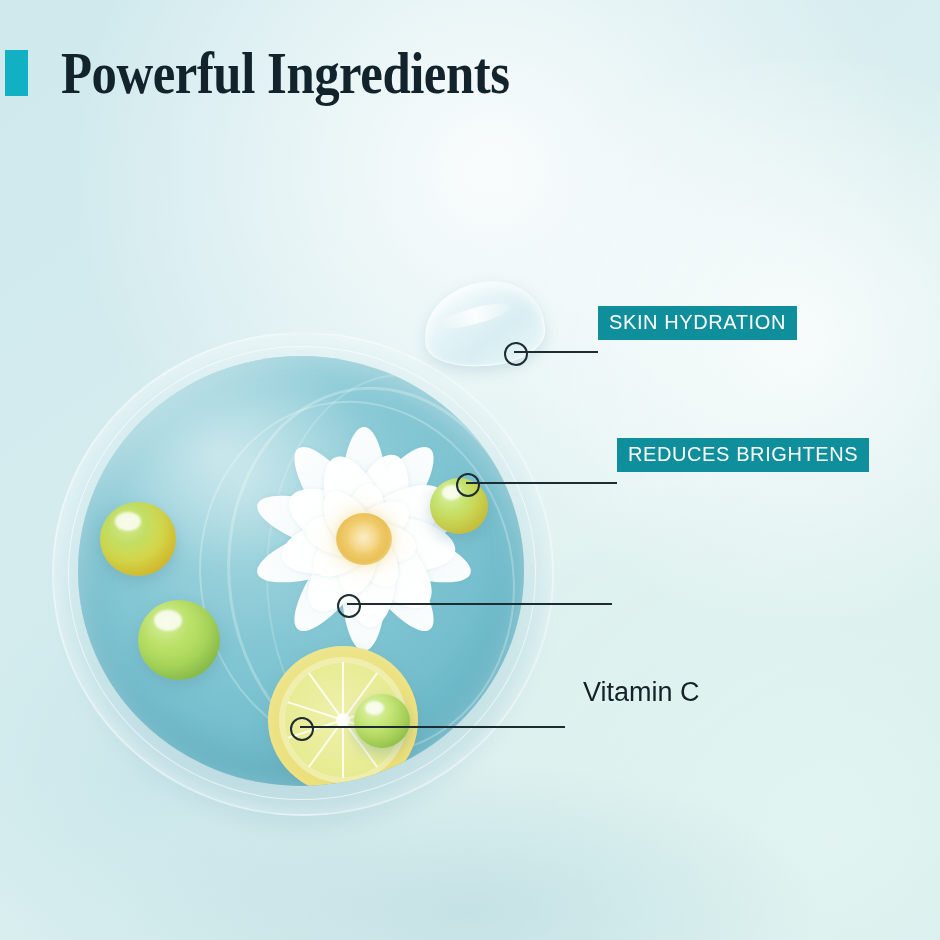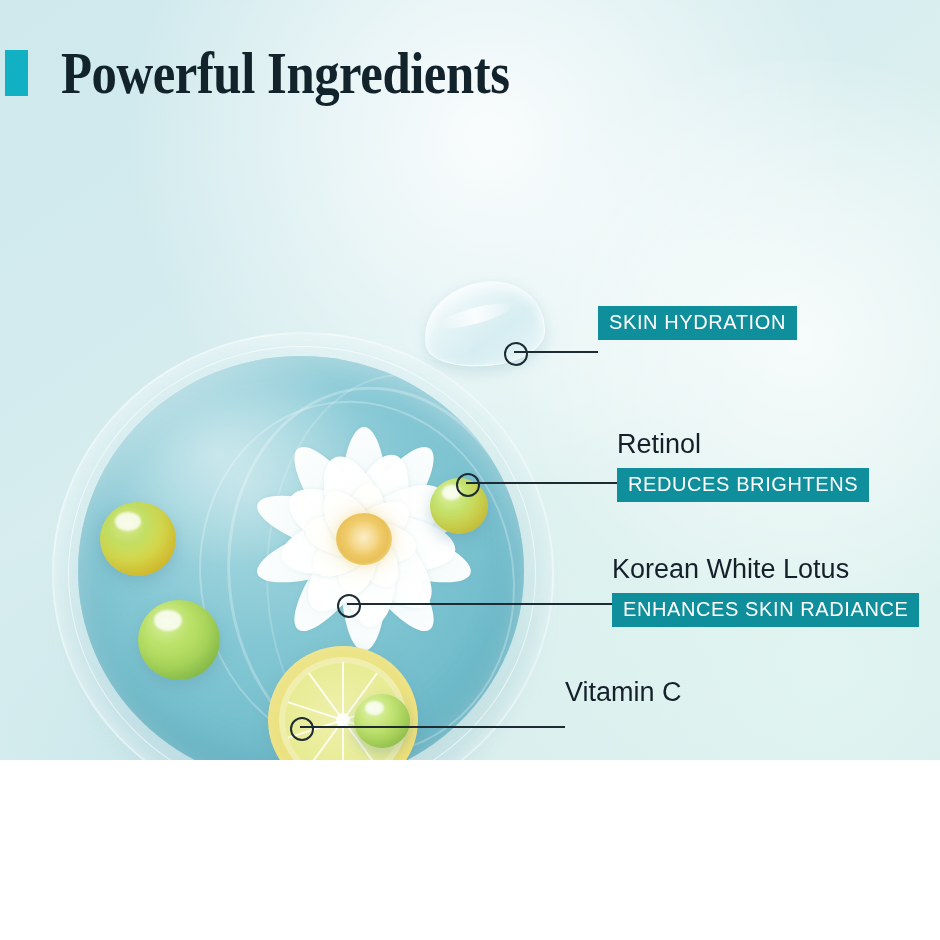--- a/index.html
+++ b/index.html
@@ -3,21 +3,21 @@
 <meta charset="utf-8">
 <style>
   html, body {
     margin: 0;
     padding: 0;
     background: #ffffff;
   }
   #infographic {
     position: relative;
     width: 940px;
-    height: 760px;
+    height: 940px;
     overflow: hidden;
     font-family: "Liberation Sans", sans-serif;
     background:
       radial-gradient(circle at 52% 18%, rgba(255,255,255,0.88) 0%, rgba(255,255,255,0.0) 46%),
       radial-gradient(circle at 88% 88%, rgba(226,245,241,0.9) 0%, rgba(226,245,241,0) 55%),
       linear-gradient(145deg, #cfe9ed 0%, #d3ebee 28%, #ddf0f0 58%, #d6ecec 78%, #cfe7ea 100%);
   }
 
   
   .bg-wash {
@@ -402,26 +402,21 @@
 
     <div class="leader" style="left:300px; top:726px; width:265px;"></div>
     <div class="dot" style="left:300px; top:727px;"></div>
   </div>
 
   <div class="callout" style="left:598px; top:298px;">
     <div class="callout-badge">SKIN HYDRATION</div>
   </div>
 
   <div class="callout" style="left:617px; top:430px;">
-    <div class="callout-title">Retinol</div>
     <div class="callout-badge">REDUCES BRIGHTENS</div>
   </div>
 
-  <div class="callout" style="left:612px; top:555px;">
-    <div class="callout-title">Korean White Lotus</div>
-    <div class="callout-badge">ENHANCES SKIN RADIANCE</div>
-  </div>
-
-  <div class="callout" style="left:565px; top:678px;">
+
+  <div class="callout" style="left:583px; top:678px;">
     <div class="callout-title">Vitamin C</div>
   </div>
 
 </div>
 
 </body></html>

